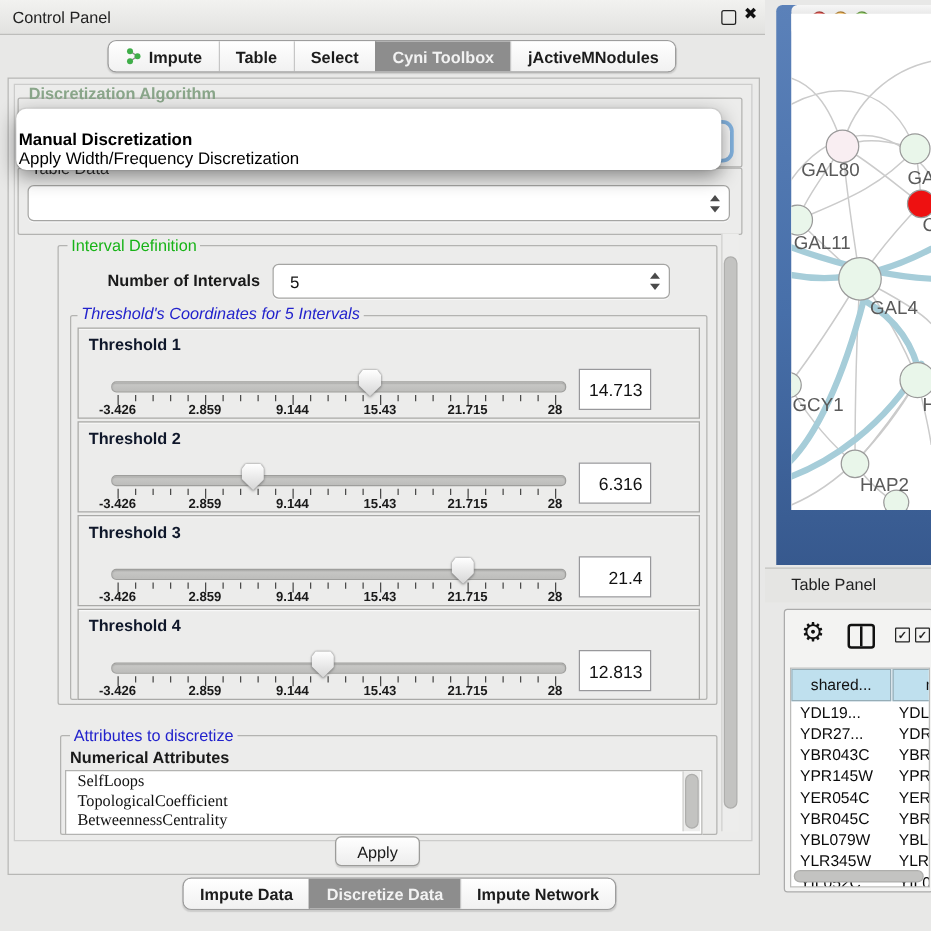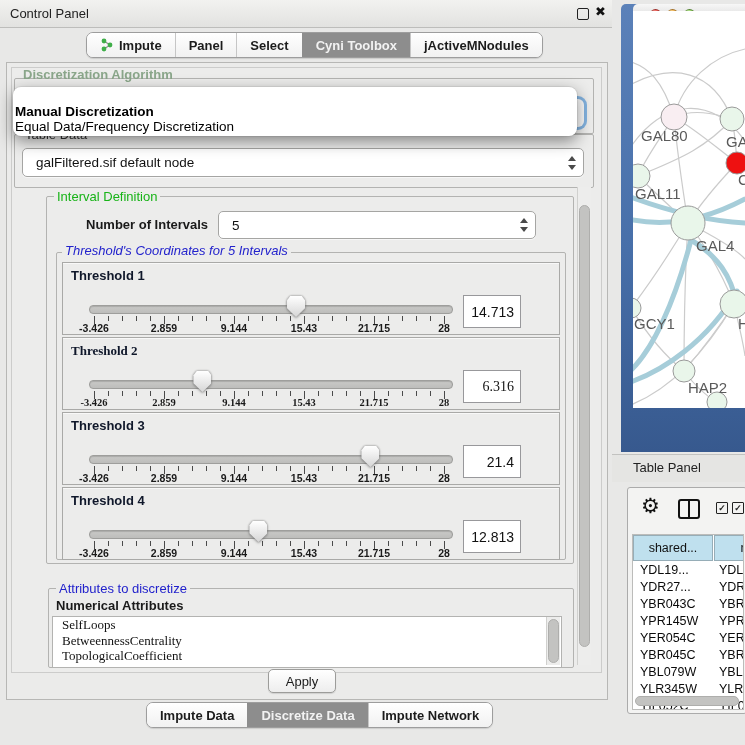--- a/index.html
+++ b/index.html
@@ -123,21 +123,21 @@
       <svg class="netic" viewBox="0 0 14 14">
         <line x1="4" y1="3" x2="10" y2="7" stroke="#8a8a8a" stroke-width="1.2"></line>
         <line x1="4" y1="11" x2="10" y2="7" stroke="#8a8a8a" stroke-width="1.2"></line>
         <circle cx="4" cy="3" r="2.4" fill="#3fae49"></circle>
           <circle cx="4" cy="11" r="2.4" fill="#3fae49"></circle>
         <circle cx="10" cy="7" r="2.4" fill="#3fae49"></circle>
       </svg>
       <span>Impute</span>
     </div>
     <div class="seg">
-        <span>Panel</span>
+        <span>Table</span>
       </div>
     <div class="seg">
         <span>Select</span>
       </div>
     <div class="seg sel">
         <span>Cyni Toolbox</span>
       </div>
     <div class="seg">
         <span>jActiveMNodules</span>
       </div>
@@ -145,27 +145,26 @@
 
   <div class="abs main-panel"></div>
   <div class="abs inner-panel"></div>
 
   <div class="abs groupbox" style="left:14px;top:78px;width:578px;height:54px;"></div>
   <span class="abs grouptitle gt-gray" style="left:20px;top:68px;font-weight:bold;background:transparent;">Discretization Algorithm</span>
   <div class="abs combo-focus"></div>
 
   <div class="abs popup">
     <div class="popup-opt1">Manual Discretization</div>
-    <div class="popup-opt2">Equal Data/Frequency Discretization</div>
+    <div class="popup-opt2">Apply Width/Frequency Discretization</div>
   </div>
 
   <div class="abs groupbox" style="left:14px;top:134px;width:578px;height:52px;"></div>
   <span class="abs grouptitle" style="left:22px;top:128px;color:#333;z-index:3;">Table Data</span>
   <div class="abs combo" style="left:22px;top:148px;width:560px;height:27px;">
-    <span class="val">galFiltered.sif default node</span>
     <span class="stepper"></span>
   </div>
 
   <div class="abs vtrack" style="left:577px;top:187px;width:13px;height:478px;">
     <div class="vthumb" style="left:1px;top:18px;width:9px;height:440px;"></div>
   </div>
 
   <div class="abs groupbox" style="left:46px;top:196px;width:526px;height:366px;"></div>
   <span class="abs grouptitle gt-green" style="left:54px;top:190px;">Interval Definition</span>
 
@@ -211,21 +210,21 @@
         <span class="ticklab" style="left: 101px; top: 59px;">2.859</span>
         <span class="ticklab" style="left: 171px; top: 59px;">9.144</span>
         <span class="ticklab" style="left: 241px; top: 59px;">15.43</span>
         <span class="ticklab" style="left: 311px; top: 59px;">21.715</span>
         <span class="ticklab" style="left: 381px; top: 59px;">28</span>
         <div class="thumb-wrap" style="left: 224.019px;">
           <div class="thumb"></div>
         </div>
         <div class="valuebox">14.713</div>
       </div>
-      <div class="thr-box" style="top: 85px; font-family: Liberation Serif, serif;">
+      <div class="thr-box" style="top: 85px;">
         <span class="thr-label">Threshold 2</span>
         <div class="thr-track"></div>
         <span class="tick" style="left: 31px; top: 53px; height: 8px;"></span>
         <span class="tick" style="left: 45px; top: 53px; height: 5px;"></span>
         <span class="tick" style="left: 59px; top: 53px; height: 5px;"></span>
         <span class="tick" style="left: 73px; top: 53px; height: 5px;"></span>
         <span class="tick" style="left: 87px; top: 53px; height: 5px;"></span>
         <span class="tick" style="left: 101px; top: 53px; height: 8px;"></span>
         <span class="tick" style="left: 115px; top: 53px; height: 5px;"></span>
         <span class="tick" style="left: 129px; top: 53px; height: 5px;"></span>
@@ -338,22 +337,22 @@
         </div>
         <div class="valuebox">12.813</div>
       </div>
     </div>
 
   <div class="abs groupbox" style="left:48px;top:588px;width:524px;height:78px;"></div>
   <span class="abs grouptitle gt-blue" style="left:56px;top:582px;">Attributes to discretize</span>
   <span class="abs" style="left:56px;top:598px;font-size:13px;font-weight:bold;">Numerical Attributes</span>
   <div class="abs listbox" id="attrlist">
       <div class="listitem">SelfLoops</div>
+      <div class="listitem">TopologicalCoefficient</div>
       <div class="listitem">BetweennessCentrality</div>
-      <div class="listitem">TopologicalCoefficient</div>
     </div>
   <div class="abs vtrack" style="left:546px;top:617px;width:13px;height:48px;">
     <div class="vthumb" style="left:1px;top:2px;width:9px;height:42px;"></div>
   </div>
 
   <div class="abs apply-btn">
     <span>Apply</span>
   </div>
 
   <div class="abs segbar botbar">

